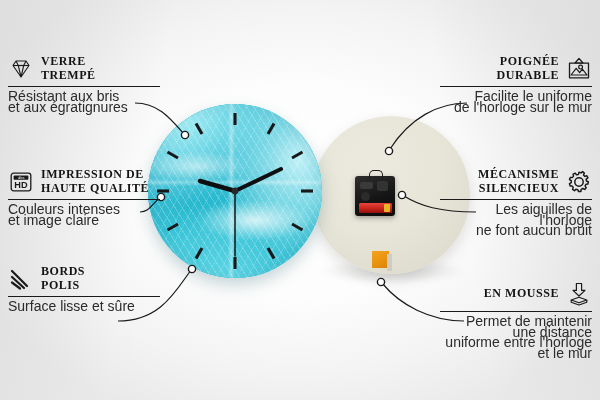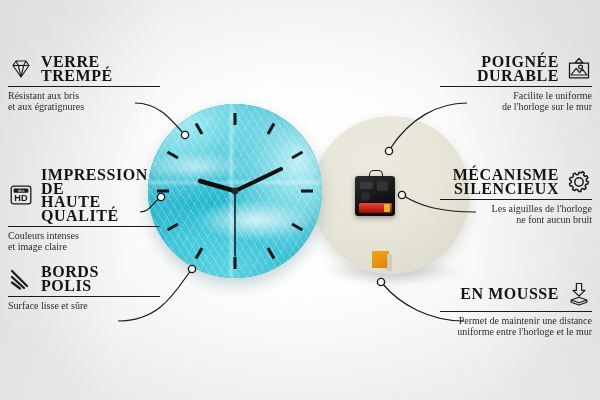--- a/index.html
+++ b/index.html
@@ -228,36 +228,36 @@
     flex: 0 0 auto;
     width: 26px;
     height: 26px;
     color: #1a1a1a;
   }
   .head .icon svg { display: block; width: 26px; height: 26px; }
 
   .title {
     font-family: "Liberation Serif", serif;
     font-weight: bold;
-    font-size: 16px;
+    font-size: 12px;
     line-height: 13.5px;
     letter-spacing: 0.55px;
     color: #141414;
     text-transform: uppercase;
   }
 
   .rule {
     height: 1px;
     background: #1a1a1a;
     margin: 4px 0 4px 0;
   }
 
   .sub {
-    font-family: Liberation Serif, serif;
-    font-size: 10px;
+    font-family: Liberation Sans, sans-serif;
+    font-size: 14px;
     line-height: 10.5px;
     color: #2b2b2b;
   }
 
   
   .connectors {
     position: absolute;
     inset: 0;
     pointer-events: none;
   }

